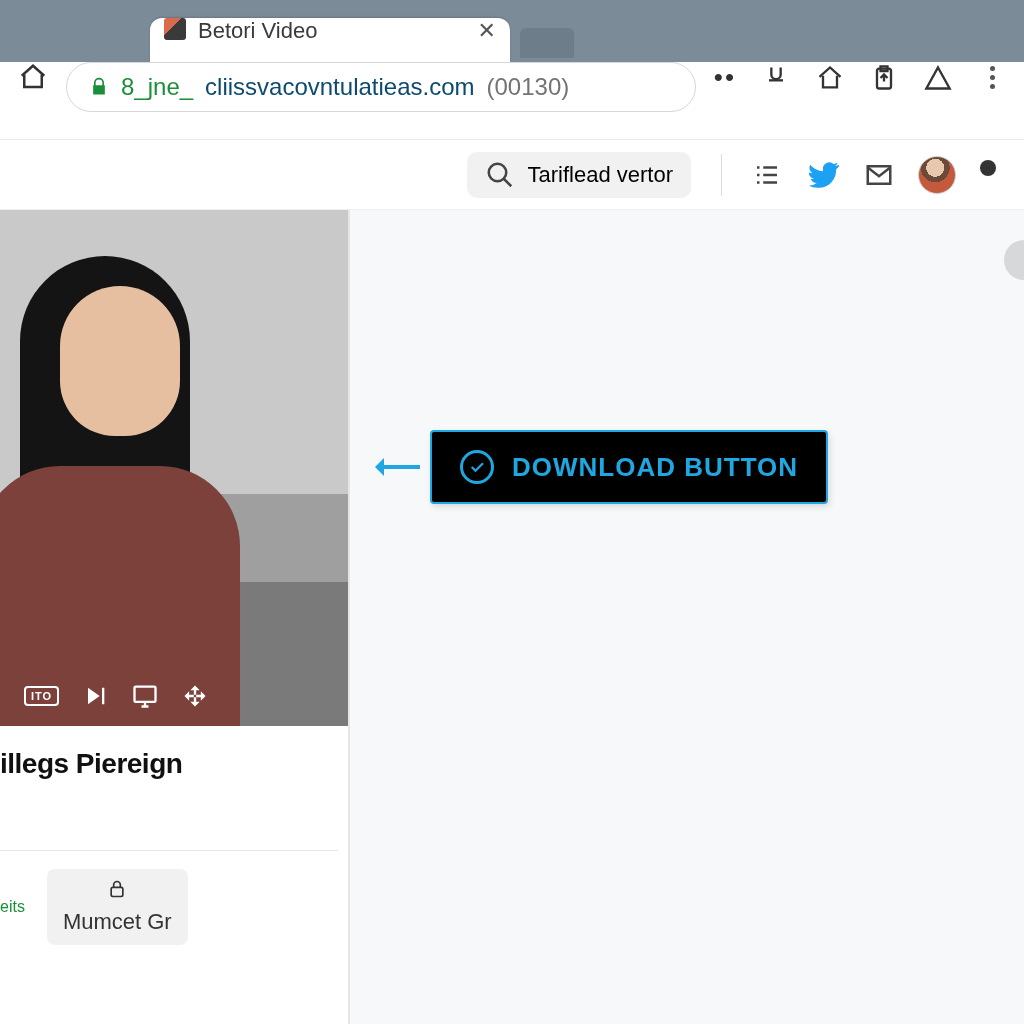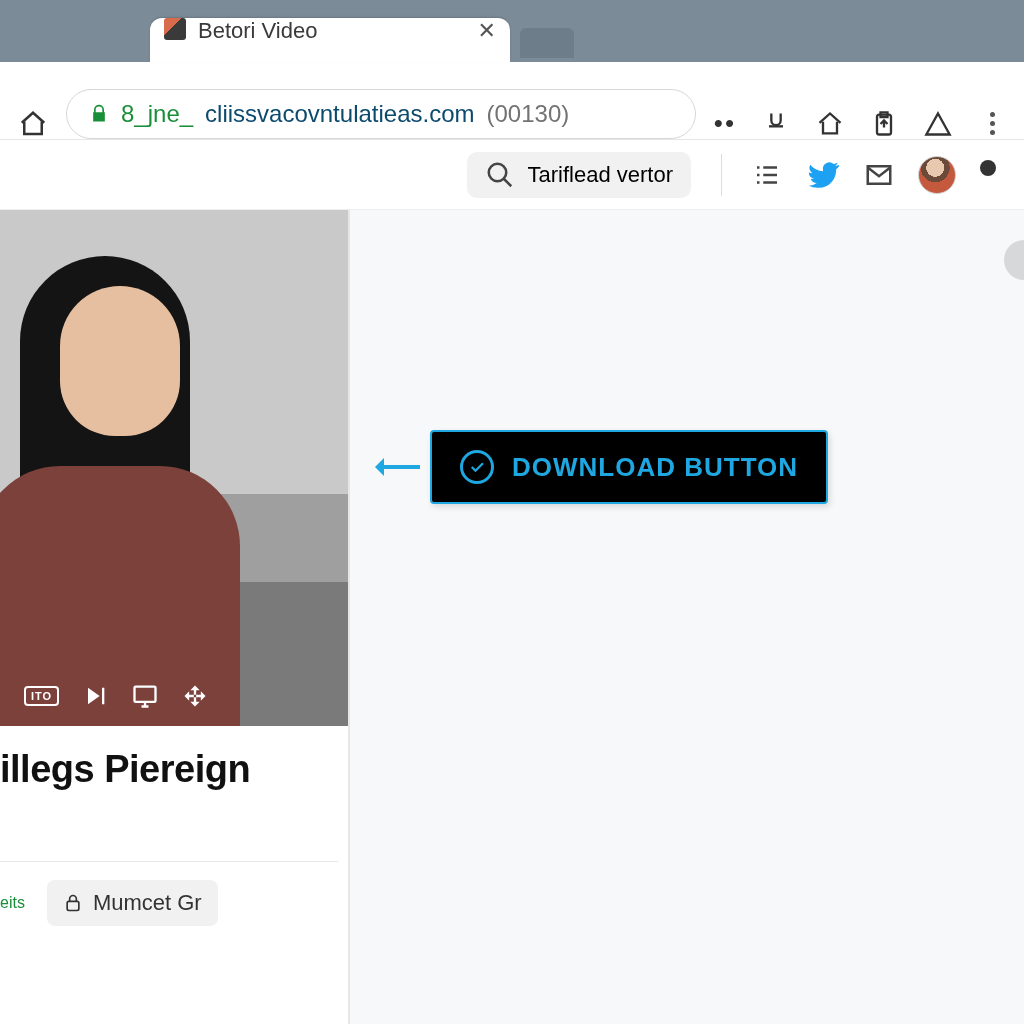--- a/index.html
+++ b/index.html
@@ -6,21 +6,21 @@
   html, body { width: 1024px; height: 1024px; overflow: hidden; font-family: Arial, Helvetica, sans-serif; background: #fff; }
 
   
   .chrome-top { background: #7c8b98; height: 62px; display: flex; align-items: flex-end; padding-left: 150px; }
   .tab { background: #fff; border-radius: 12px 12px 0 0; height: 44px; display: flex; align-items: flex-start; padding: 0 14px; gap: 12px; width: 360px; box-shadow: 0 -1px 2px rgba(0,0,0,.15); }
   .tab .favicon { width: 22px; height: 22px; border-radius: 3px; background: linear-gradient(135deg,#d86b4b 40%,#3a3a3a 40%); }
   .tab .title { font-size: 22px; color: #3a3a3a; flex: 1; white-space: nowrap; overflow: hidden; }
   .tab .close { font-size: 22px; color: #555; cursor: pointer; }
   .ghost-tab { width: 54px; height: 30px; background: #6e7d8a; border-radius: 6px 6px 0 0; margin-left: 10px; align-self: flex-end; margin-bottom: 4px; }
 
-  .url-row { height: 78px; background: #fff; display: flex; align-items: flex-end; padding: 0 18px; gap: 18px; border-bottom: 1px solid #e6e6e6; }
+  .url-row { height: 78px; background: #fff; display: flex; align-items: flex-start; padding: 0 18px; gap: 18px; border-bottom: 1px solid #e6e6e6; }
   .home-icon { width: 30px; height: 30px; color: #333; }
   .omnibox { flex: 1; max-width: 720px; height: 50px; border: 1px solid #d7d7d7; border-radius: 25px; display: flex; align-items: center; padding: 0 22px; gap: 12px; color: #444; font-size: 24px; }
   .lock { color: #1a8f3a; }
   .url-prefix { color: #1a8f3a; font-weight: 500; }
   .url-host { color: #0c4a6e; }
   .url-suffix { color: #737373; }
   .chrome-icons { display: flex; align-items: center; gap: 26px; color: #333; }
   .chrome-icons svg { width: 28px; height: 28px; }
   .dots { width: 28px; height: 28px; display:flex; flex-direction:column; justify-content:center; align-items:center; gap:4px;}
   .dots span{width:5px;height:5px;border-radius:50%;background:#555;}
@@ -49,25 +49,25 @@
   .bg-wall { position:absolute; inset:0; background:linear-gradient(#c9c9c9 0 55%, #9f9f9f 55% 72%, #7a7a7a 72% 100%); }
 
   .video-controls { position:absolute; left:0; right:0; bottom:0; padding:10px 14px 16px; display:flex; flex-direction:row; gap:10px; }
   .progress { height:5px; background:rgba(255,255,255,.45); border-radius:3px; position:relative; }
   .progress .fill { position:absolute; left:0; top:0; bottom:0; width:3%; background:#fff; border-radius:3px;}
   .ctrl-row { display:flex; align-items:center; gap:22px; }
   .ctrl-row svg { width:28px; height:28px; color:#fff; }
   .ito-badge { border:2px solid #fff; border-radius:4px; color:#fff; font-size:11px; font-weight:700; padding:2px 5px; letter-spacing:1px;}
 
   .below-video { padding:22px 10px 10px 0; background:#fff; flex:1; }
-  .video-title { font-size:38px; font-weight:600; color:#111; letter-spacing:-0.5px; }
+  .video-title { font-size:28px; font-weight:600; color:#111; letter-spacing:-0.5px; }
   .thin-sep { height:1px; background:#e8e8e8; margin:70px 0 18px; }
   .bottom-row { display:flex; align-items:center; gap:22px; }
   .green-link { color:#1a8f3a; font-size:16px; }
-  .gray-pill { display:flex; align-items:center; gap:10px; background:#f1f1f1; border-radius:8px; padding:10px 16px; font-size:22px; color:#333; }
+  .gray-pill { display:flex; align-items:center; gap:10px; background:#f1f1f1; border-radius:8px; padding:10px 16px; font-size:22px; color:#333;flex-direction:column; }
 
   
   .callout-wrap { position:absolute; top:220px; left:30px; display:flex; align-items:center; gap:10px; }
   .arrow-stem { width:40px; height:4px; background:#1ea7e0; position:relative; }
   .arrow-stem::before { content:""; position:absolute; left:-14px; top:-7px; border:9px solid transparent; border-right-color:#1ea7e0; }
   .dl-button { border:2px solid #1ea7e0; color:#1ea7e0; font-weight:700; font-size:26px; letter-spacing:1px; padding:18px 28px; display:flex; align-items:center; gap:18px; background:#000000; border-radius:4px; box-shadow:2px 3px 6px rgba(0,0,0,.12);}
   .check-circ { width:34px; height:34px; border:3px solid #1ea7e0; border-radius:50%; display:flex; align-items:center; justify-content:center;}
   .check-circ svg{width:18px;height:18px;stroke:#1ea7e0;}
 
   .edge-shadow { position:absolute; top:30px; right:-20px; width:40px; height:40px; border-radius:50%; background:#d6d8da; }

